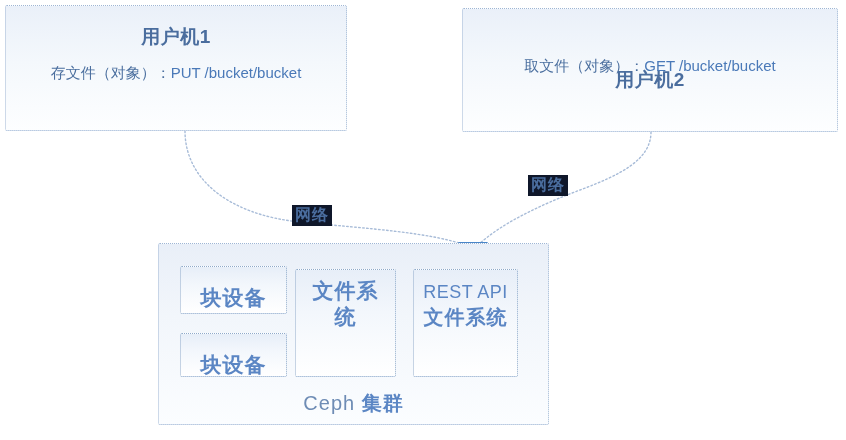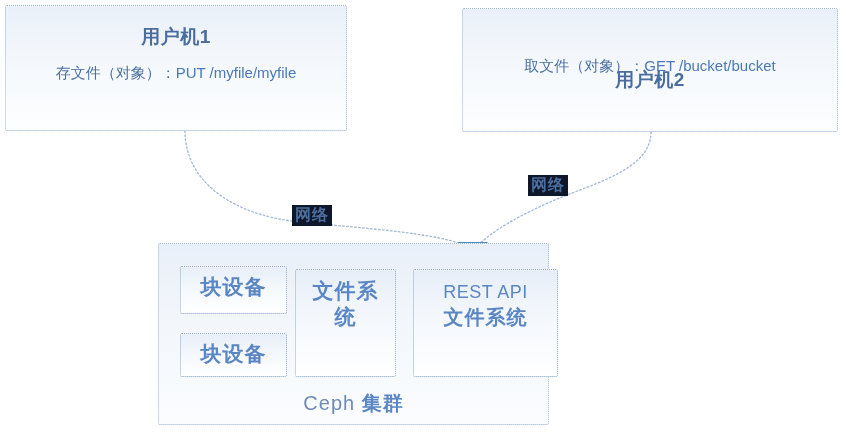--- a/index.html
+++ b/index.html
@@ -59,21 +59,21 @@
   }
   .inner-node {
     position: absolute;
     box-sizing: border-box;
     border: 1px dotted #8faaca;
     background: linear-gradient(180deg, #e7eef8 0%, #f3f7fc 40%, #ffffff 100%);
     border-radius: 2px;
     display: flex;
     align-items: flex-start;
     justify-content: center;
-    padding-top: 7px;
+    padding-top: 18px;
   }
   .inner-label {
     font-size: 21px;
     font-weight: bold;
     color: #5b86c4;
     line-height: 1.25;
     text-align: center;
     letter-spacing: 1px;
   }
   .rest-label {
@@ -130,21 +130,21 @@
   <svg id="connectors" viewBox="0 0 846 440" xmlns="http://www.w3.org/2000/svg">
     <path d="M185,131 C185,180 230,215 300,222 C370,229 430,232 468,246" fill="none" stroke="#a8bcd8" stroke-width="1.4" stroke-dasharray="1.6 2.4" stroke-linecap="round"></path>
     <path d="M651,132 C651,160 620,175 580,190 C540,205 500,224 477,246" fill="none" stroke="#a8bcd8" stroke-width="1.4" stroke-dasharray="1.6 2.4" stroke-linecap="round"></path>
     <polygon points="458,242 488,242 473,262" fill="#4a86c8"></polygon>
     <polygon points="462,243 484,243 473,252" fill="#6fa0d8" opacity="0.75"></polygon>
   </svg>
 
   <div class="node client-box" id="client-box-1" style="left:5px; top:5px; width:342px; height:126px;">
     <div class="client-title" style="top:18px;">用户机1</div>
     <div class="client-line" style="top:58px;">
-      <span>存文件（对象）：</span><span class="mono">PUT /myfile/myfile</span>
+      <span>存文件（对象）：</span><span class="mono">PUT /bucket/bucket</span>
     </div>
   </div>
 
   <div class="node client-box" id="client-box-2" style="left:462px; top:8px; width:376px; height:124px;">
     <div class="client-title" style="top:12px;margin-top:46px;">用户机2</div>
     <div class="client-line" style="top:48px;">
       <span>取文件（对象）：</span><span class="mono">GET /bucket/bucket</span>
     </div>
   </div>
 
@@ -158,21 +158,21 @@
     </div>
 
     <div class="inner-node" style="left:21px; top:89px; width:107px; height:44px;">
       <span class="inner-label">块设备</span>
     </div>
 
     <div class="inner-node" style="left:136px; top:25px; width:101px; height:108px; padding-top:8px;">
       <span class="inner-label" style="width:72px;">文件系统</span>
     </div>
 
-    <div class="inner-node" style="left:254px; top:25px; width:145px; height:108px; padding-top:10px;">
+    <div class="inner-node" style="left:254px; top:25px; width:105px; height:108px; padding-top:10px;">
       <span class="rest-label">
         <span>REST API</span><br>
         <span class="cjk">文件系统</span>
       </span>
     </div>
 
     <div id="ceph-caption" style="top:146px;">
       <span>Ceph</span>
       <span class="cjk">集群</span>
     </div>

